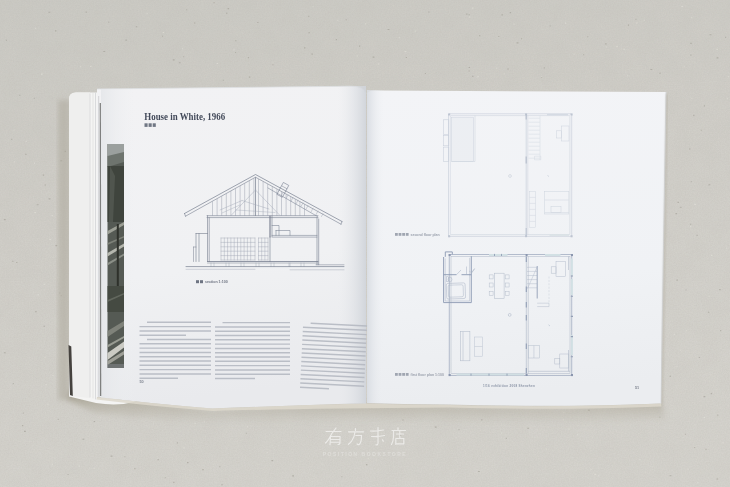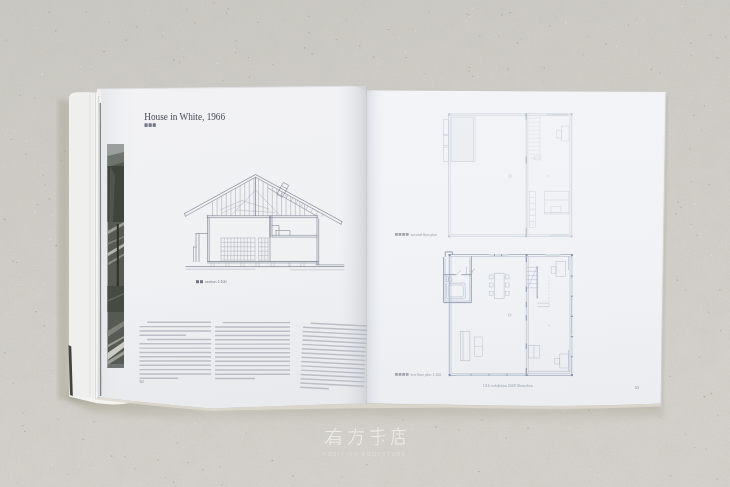--- a/index.html
+++ b/index.html
@@ -1,17 +1,17 @@
 <!DOCTYPE html>
 <html><head>
 <meta charset="utf-8">
 <style>
   html,body{margin:0;padding:0;}
   body{width:730px;height:487px;overflow:hidden;font-family:"Liberation Sans",sans-serif;}
-  .scene{position:relative;width:730px;height:386px;background:#cccac3;}
+  .scene{position:relative;width:730px;height:386px;background:#cccac3;font-weight:bold;}
   svg{position:absolute;left:0;top:0;font-family:"Liberation Sans",sans-serif;}
 </style>
 </head>
 <body>
 <div class="scene">
 <svg width="730" height="487" viewBox="0 0 730 487">
 <defs>
   <linearGradient id="tableg" x1="0" y1="0" x2="0.25" y2="1">
     <stop offset="0" stop-color="#cdccc6"></stop>
     <stop offset="0.45" stop-color="#d3d1cb"></stop>

